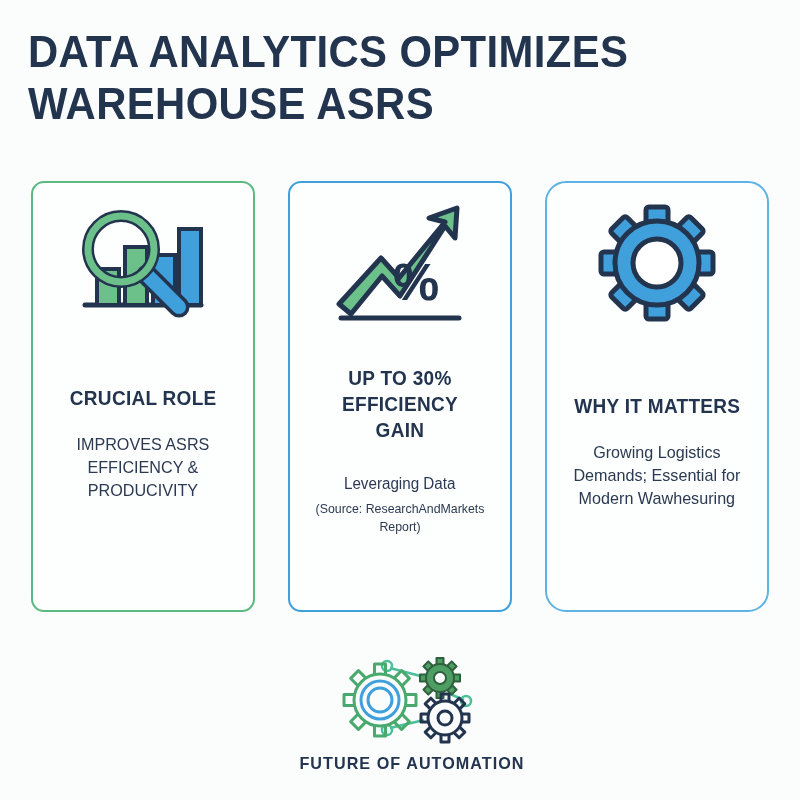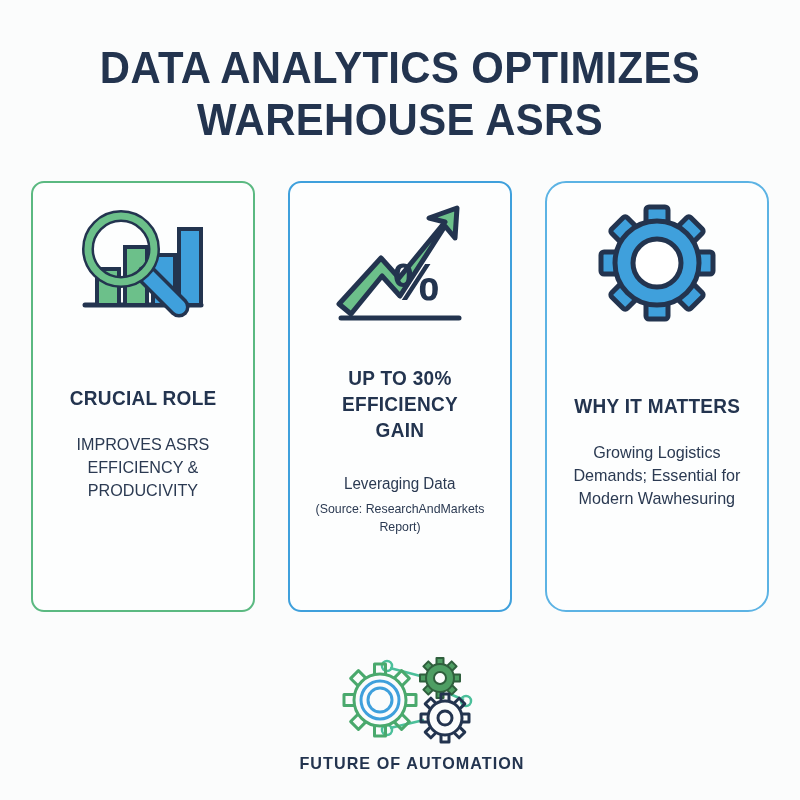--- a/index.html
+++ b/index.html
@@ -19,22 +19,21 @@
 
   .page {
     width: 800px;
     height: 800px;
     position: relative;
     box-sizing: border-box;
   }
 
   
   .title-block {
-    padding-top: 42px;
-    text-align: center;
+    padding-top: 26px;
   }
   .title-line {
     font-family: "Liberation Sans Narrow", "Liberation Sans", sans-serif;
     font-weight: bold;
     font-size: 45px;
     line-height: 52px;
     letter-spacing: 0.4px;
     color: #23344f;
     transform: scaleX(0.93);
     transform-origin: center;

